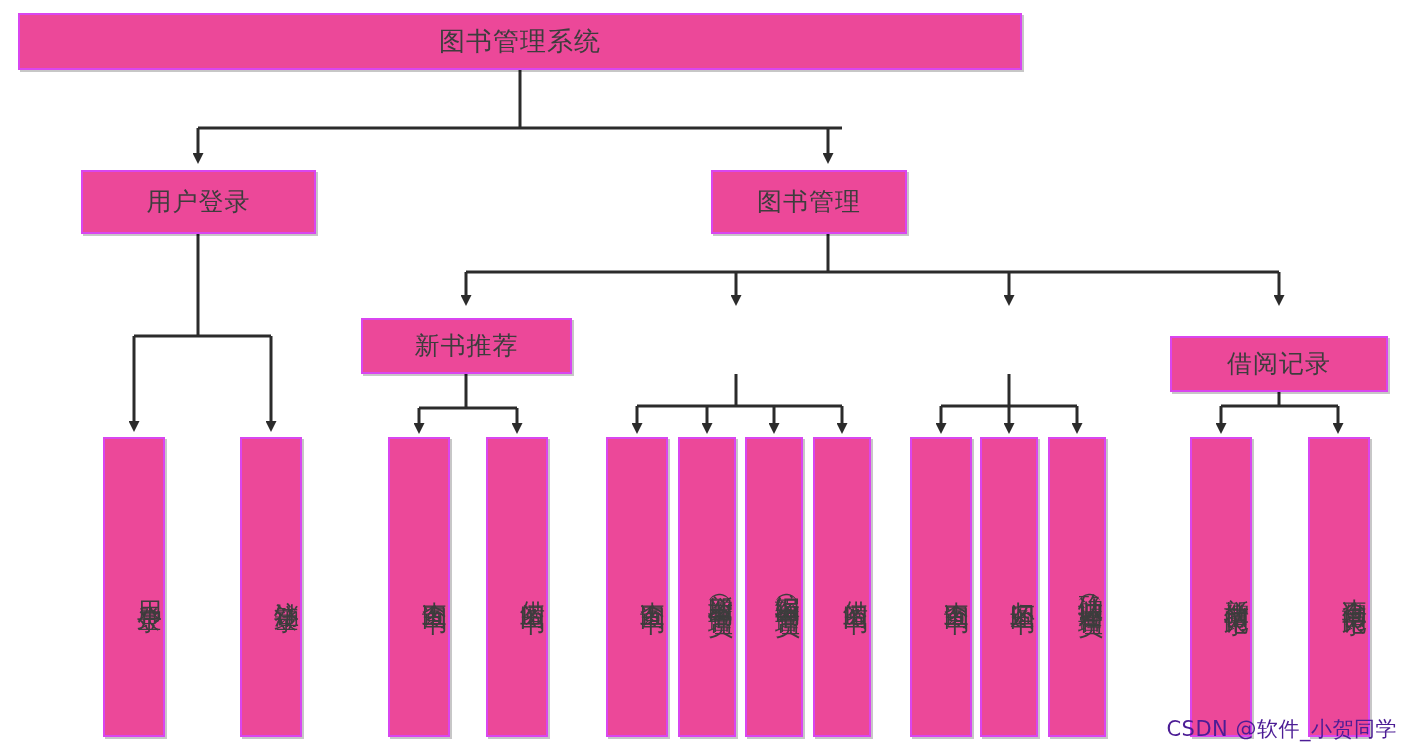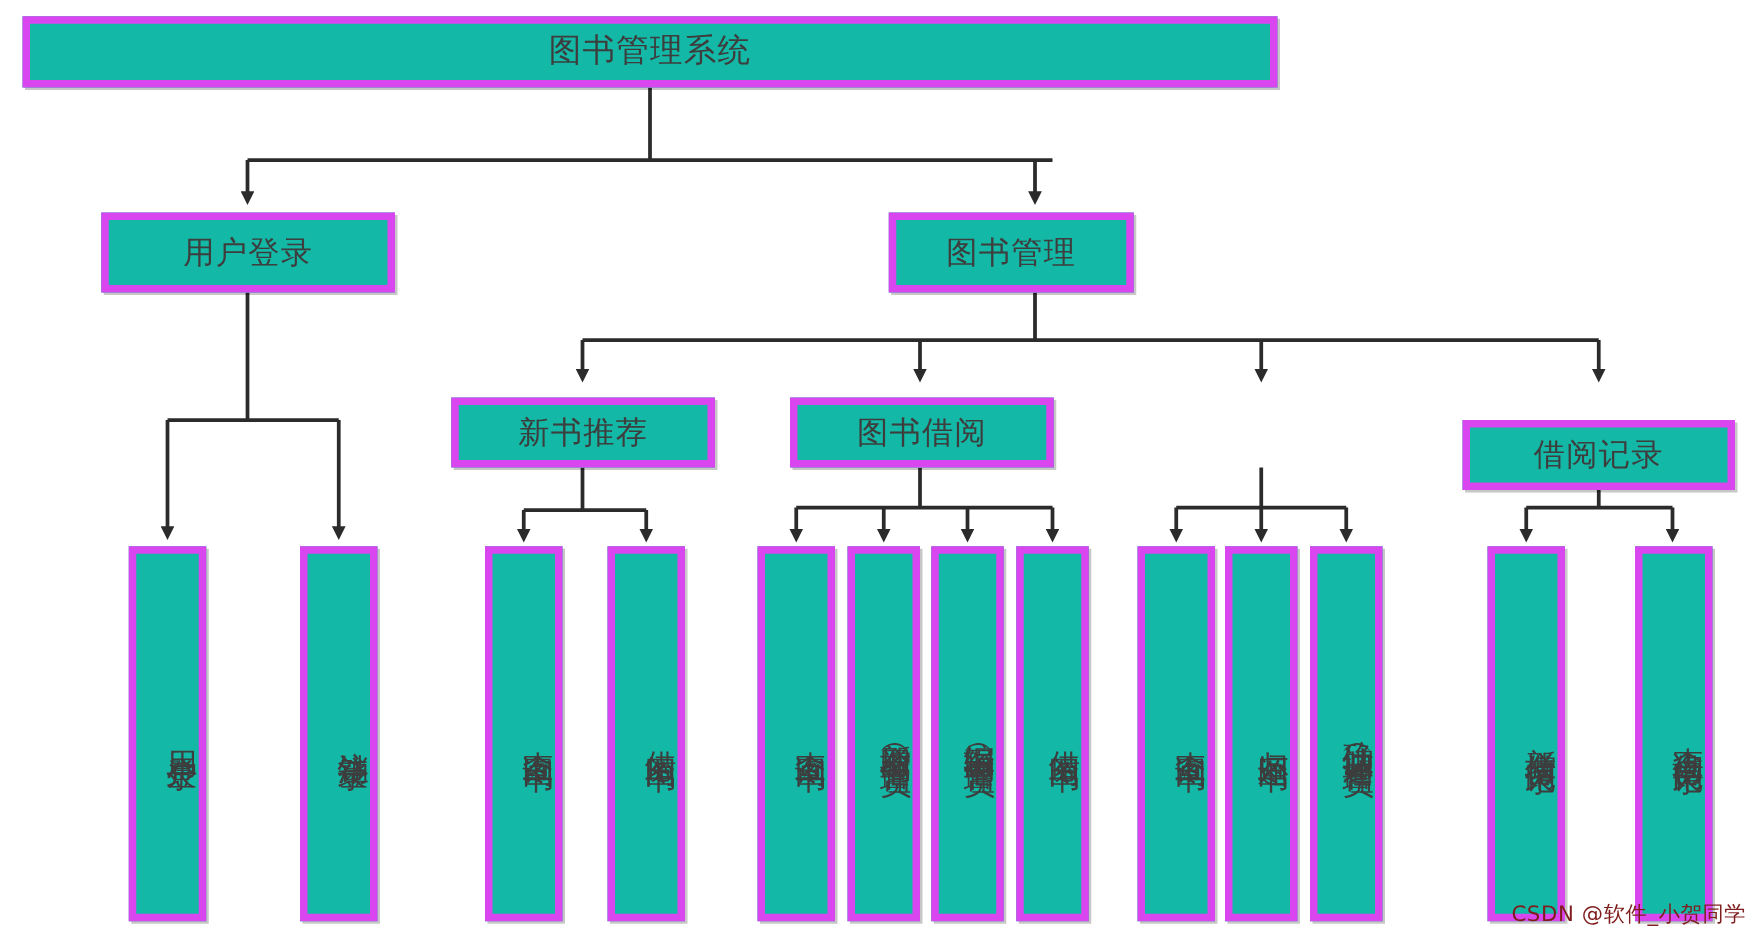--- a/index.html
+++ b/index.html
@@ -22,22 +22,22 @@
     position: absolute;
     left: 0;
     top: 0;
     width: 1405px;
     height: 747px;
     pointer-events: none;
   }
   .node {
     position: absolute;
     box-sizing: border-box;
-    background: #14b8a6;
-    border: 6px solid #d946ef;
+    background: #ec4899;
+    border: 2px solid #d946ef;
     box-shadow: 2px 2px 0 rgba(0,0,0,0.22);
     display: flex;
     align-items: center;
     justify-content: center;
     color: #3d3d3d;
     overflow: hidden;
   }
   .node.horiz {
     font-size: 25px;
     letter-spacing: 1px;
@@ -59,22 +59,22 @@
     white-space: normal;
     display: block;
   }
   .node.root {
     font-size: 26px;
   }
   .watermark {
     position: absolute;
     right: 8px;
     bottom: 4px;
-    font-size: 17px;
-    color: #7f1d1d;
+    font-size: 21px;
+    color: #4c1d95;
     letter-spacing: 0.5px;
     white-space: nowrap;
   }
 </style>
 </head>
 <body>
 
 <div id="canvas">
 
   <svg id="wires" viewBox="0 0 1405 747">
@@ -126,21 +126,20 @@
       <path d="M1338,406 L1338,424" marker-end="url(#arrow)"></path>
     </g>
   </svg>
 
   <div class="node horiz root" style="left:18px; top:13px; width:1004px; height:57px;">图书管理系统</div>
 
   <div class="node horiz" style="left:81px; top:170px; width:235px; height:64px;">用户登录</div>
   <div class="node horiz" style="left:711px; top:170px; width:196px; height:64px;">图书管理</div>
 
   <div class="node horiz" style="left:361px; top:318px; width:211px; height:56px;">新书推荐</div>
-  <div class="node horiz" style="left:632px; top:318px; width:211px; height:56px;">图书借阅</div>
   <div class="node horiz" style="left:1170px; top:336px; width:218px; height:56px;">借阅记录</div>
 
   <div class="node vert" style="left:103px; top:437px; width:62px; height:300px;">
     <span class="vtext">用户登录</span>
   </div>
   <div class="node vert" style="left:240px; top:437px; width:62px; height:300px;">
     <span class="vtext">注销登录</span>
   </div>
 
   <div class="node vert" style="left:388px; top:437px; width:62px; height:300px;">

